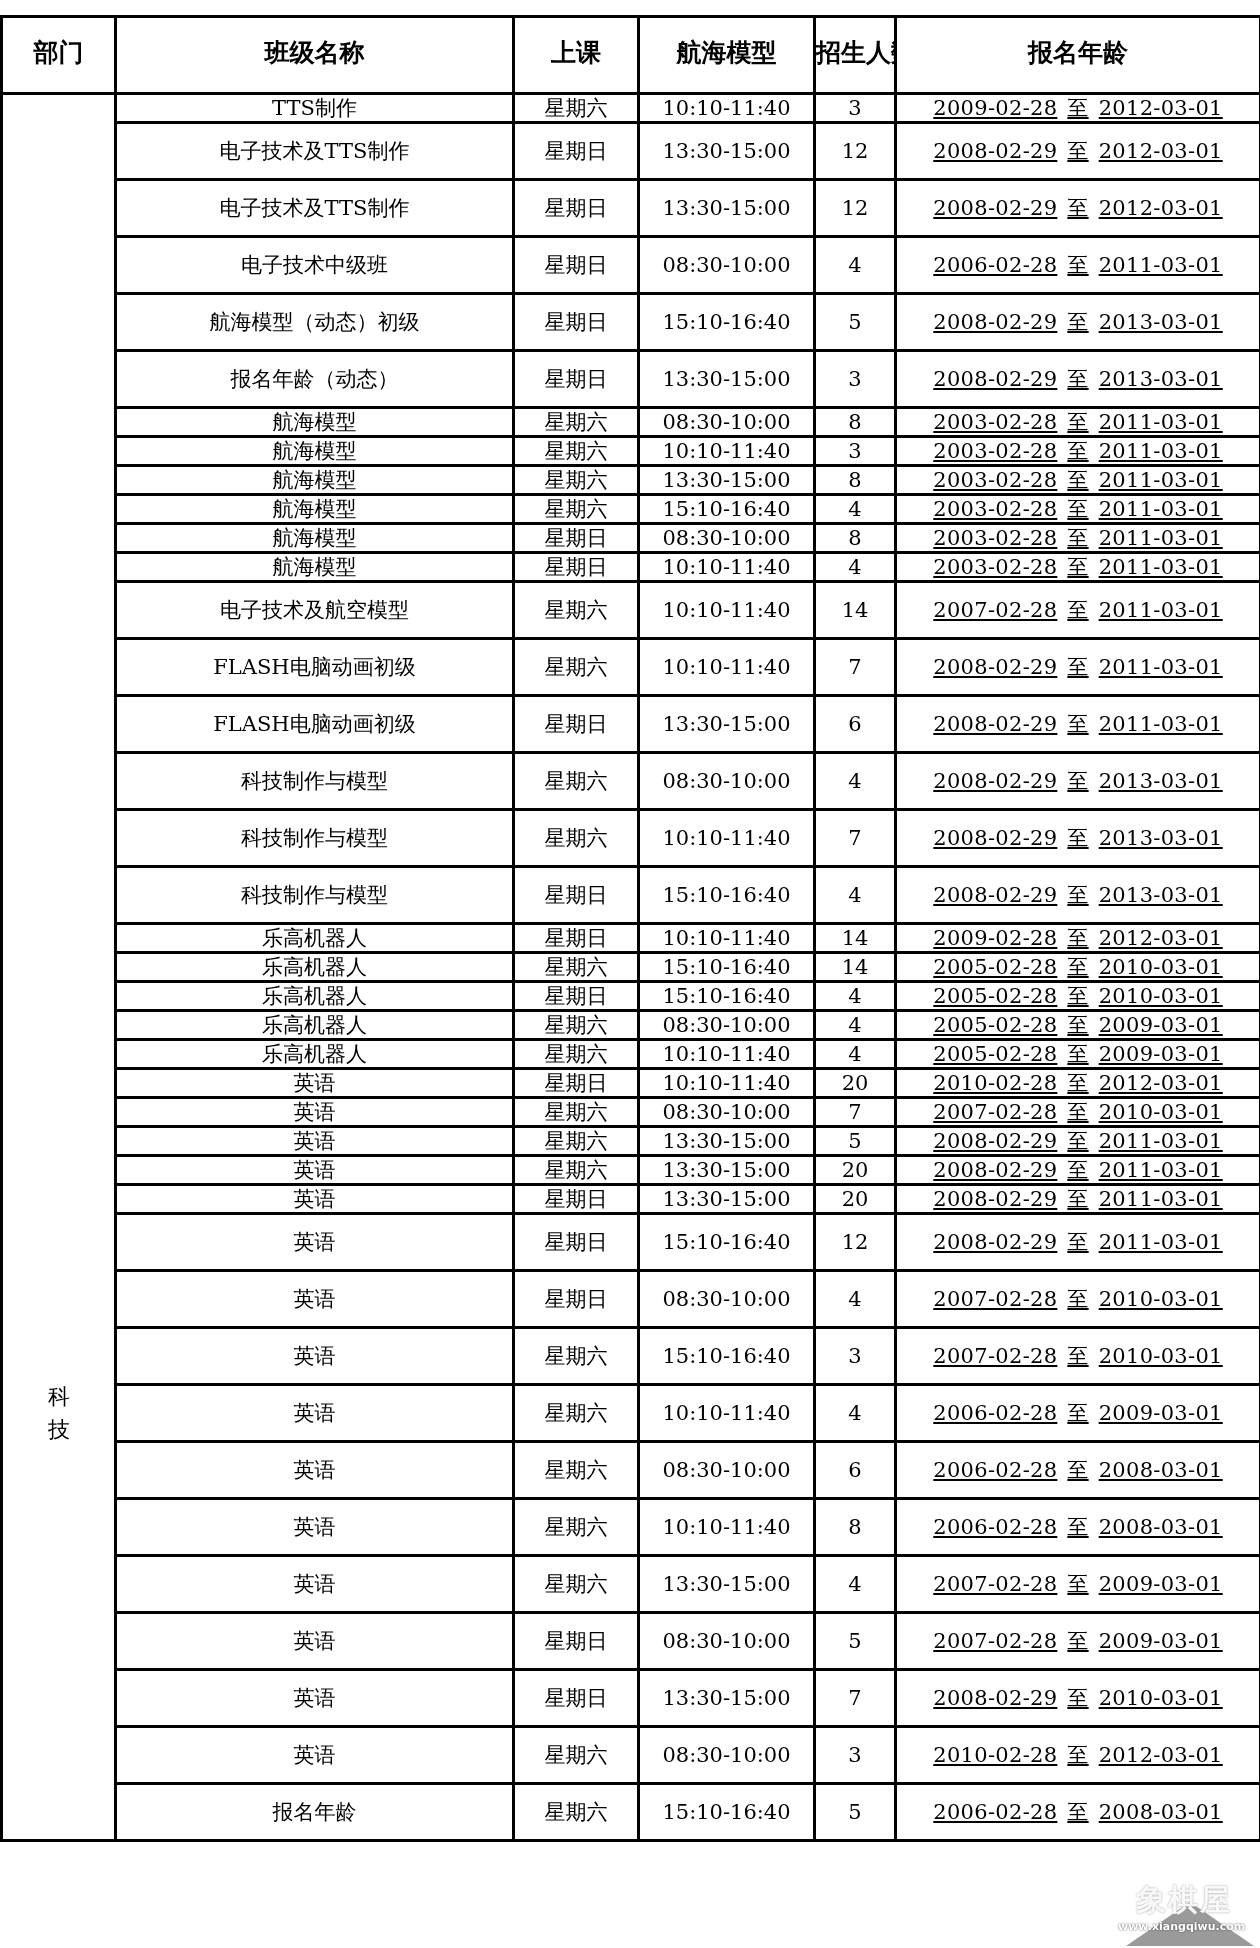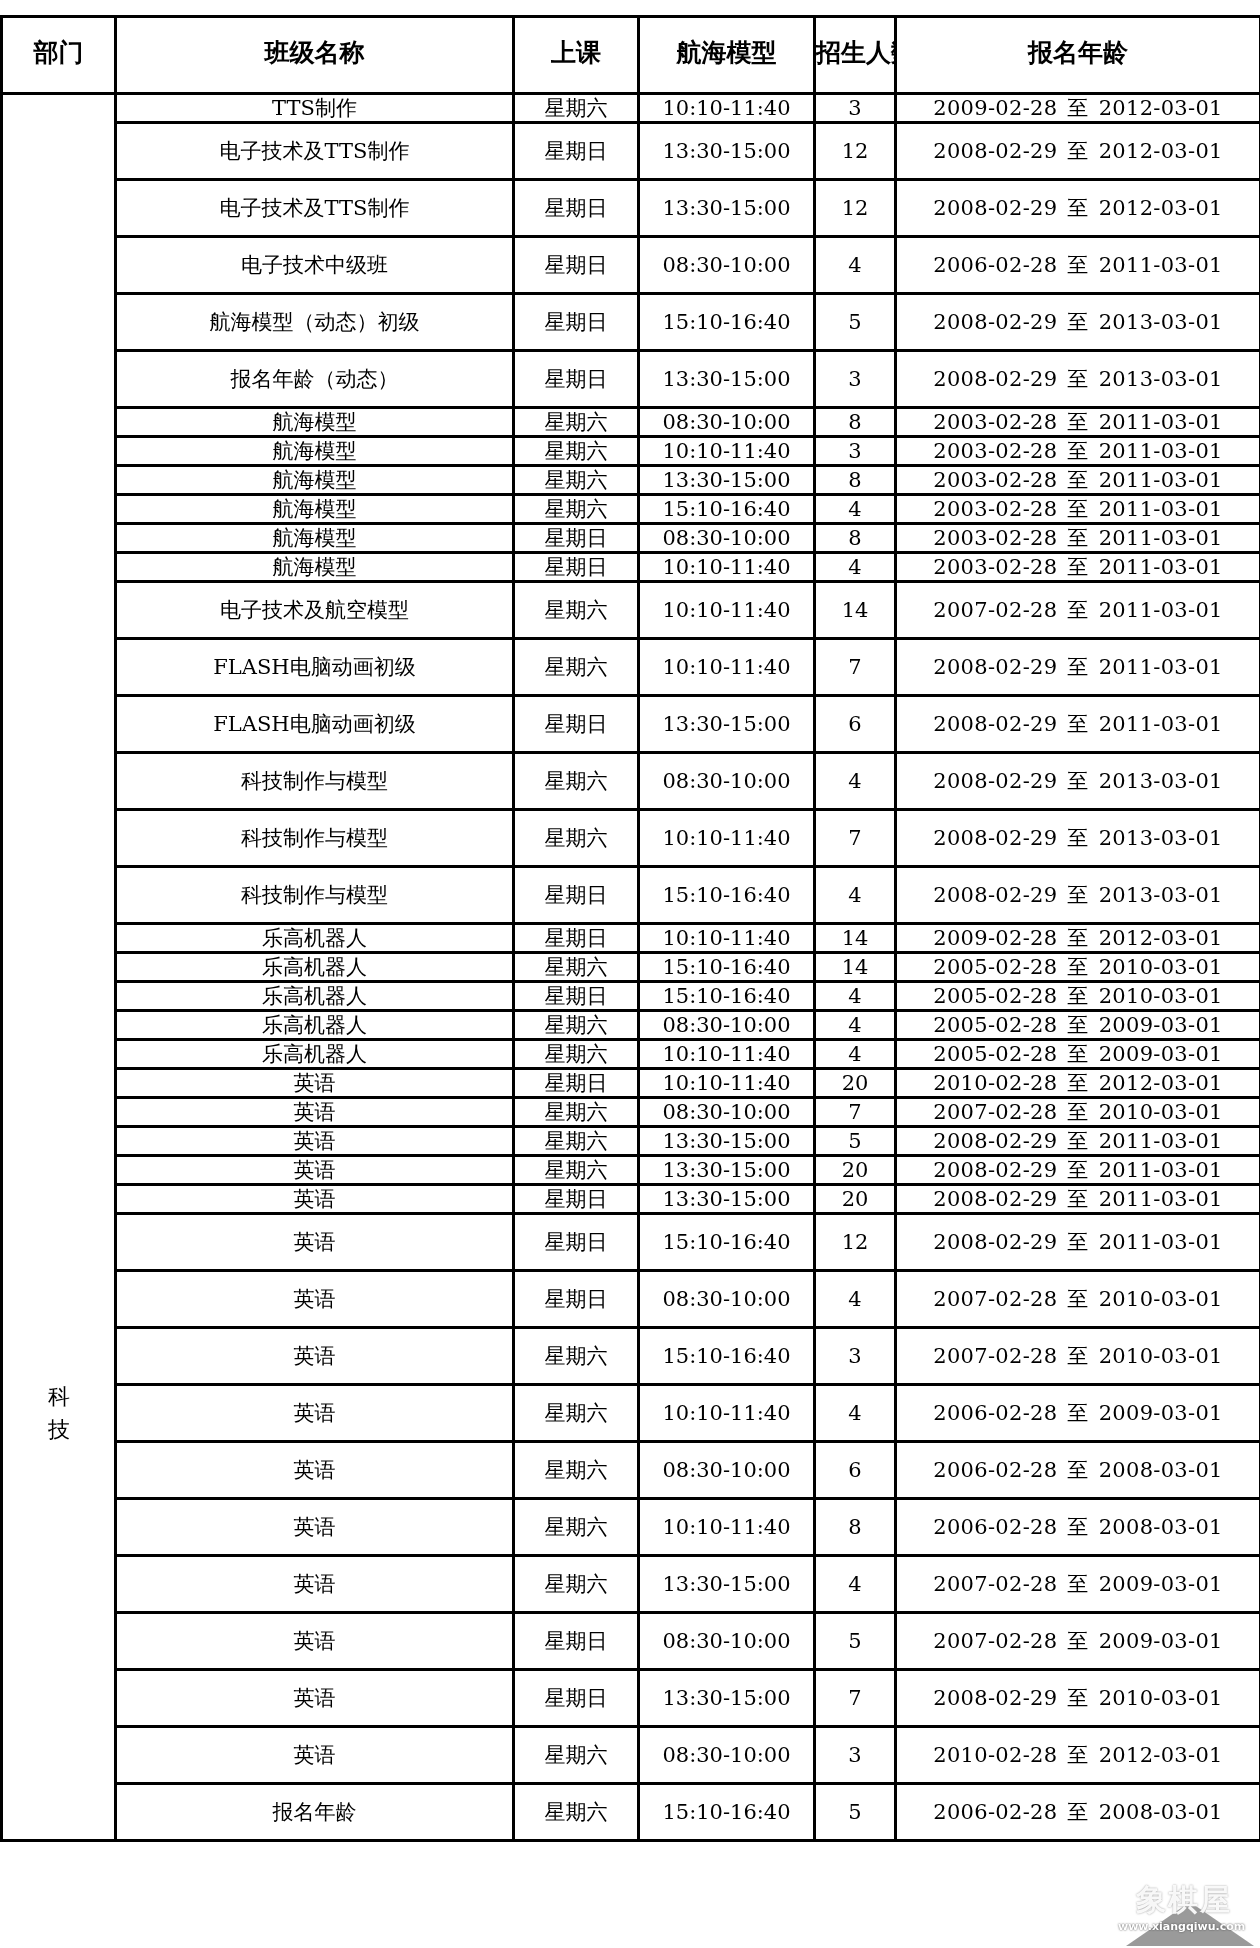--- a/index.html
+++ b/index.html
@@ -15,21 +15,21 @@
     font-family: Liberation Mono, monospace;
     font-weight: bold; font-size: 25px; height: 74px; line-height: 30px;
   }
   th.enroll-h { white-space: normal; line-height: 28px; font-size: 25px; }
   td { font-size: 21px; line-height: 24px; }
   td.dept-cell { vertical-align: top; font-size: 21px; }
   .dept-label { position: absolute; left: 46px; top: 1380px; width: 26px;
                 font-size: 22px; line-height: 33px; text-align: center; }
   tr.short td { height: 26px; }
   tr.tall td { height: 54px; }
-  td.age { letter-spacing: 0.3px; }
+  td.age { letter-spacing: 0.3px; text-decoration: underline; }
   td.age .to { margin: 0 10px; }
   .watermark { position: absolute; left: 1118px; top: 1880px; width: 140px; height: 68px;
                pointer-events: none; }
   .wm-mountain { position: absolute; left: 8px; top: 22px; width: 0; height: 0;
                  border-left: 64px solid transparent; border-right: 64px solid transparent;
                  border-bottom: 44px solid rgba(120,120,120,0.75); }
   .wm-title { position: absolute; left: 18px; top: 0; font-size: 30px; color: rgba(255,255,255,0.92);
               font-family: Liberation Mono, monospace; font-weight: bold; letter-spacing: 2px;
               text-shadow: 0 0 2px #999; text-align: center; }
   .wm-url { position: absolute; left: 0; top: 40px; font-size: 11px; color: #fff; font-weight: bold;

